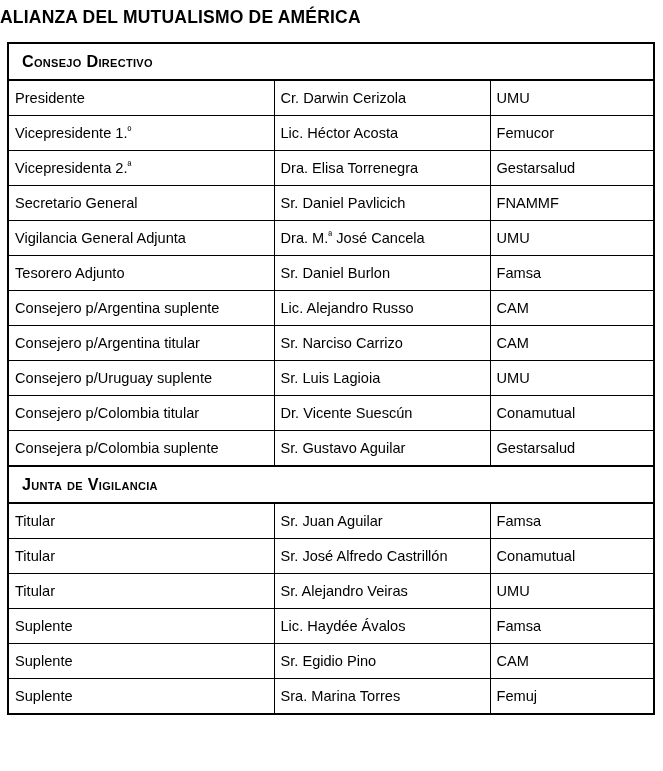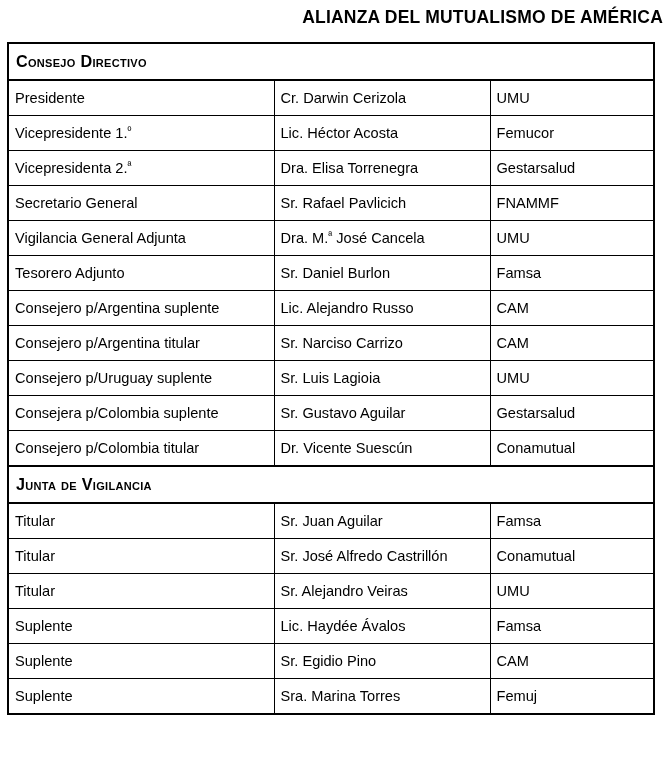--- a/index.html
+++ b/index.html
@@ -20,21 +20,21 @@
     height: 771px;
     box-sizing: border-box;
   }
 
   
   .doc-title {
     position: absolute;
     left: 0;
     top: 6px;
     width: 663px;
-    text-align: right;
+    text-align: left;
     font-size: 17.5px;
     font-weight: bold;
     letter-spacing: 0.2px;
     line-height: 22px;
     white-space: nowrap;
   }
 
   
   .org-table {
     position: absolute;
@@ -66,21 +66,21 @@
   tr.section-row > td {
     height: 35px;
     font-weight: bold;
     font-variant: small-caps;
     font-size: 16.2px;
     letter-spacing: 0.3px;
     border-left: 2px solid #000000;
     border-right: 2px solid #000000;
     border-top: 2px solid #000000;
     border-bottom: 2px solid #000000;
-    padding-left: 7px;
+    padding-left: 13px;
   }
   
   tr.section-row.first > td {
     border-top: 2px solid #000000;
   }
 
   
   tr.data-row > td {
     border-top: 1px solid #000000;
     margin-top: 36px;
@@ -119,21 +119,21 @@
           <td>Lic. Héctor Acosta</td>
           <td>Femucor</td>
         </tr>
         <tr class="data-row">
           <td>Vicepresidenta 2.<span class="sup">ª</span></td>
           <td>Dra. Elisa Torrenegra</td>
           <td>Gestarsalud</td>
         </tr>
         <tr class="data-row">
           <td>Secretario General</td>
-          <td>Sr. Rafael Pavlicich</td>
+          <td>Sr. Daniel Pavlicich</td>
           <td>FNAMMF</td>
         </tr>
         <tr class="data-row">
           <td>Vigilancia General Adjunta</td>
           <td>Dra. M.<span class="sup">ª</span> José Cancela</td>
           <td>UMU</td>
         </tr>
         <tr class="data-row">
           <td>Tesorero Adjunto</td>
           <td>Sr. Daniel Burlon</td>
@@ -148,29 +148,29 @@
           <td>Consejero p/Argentina titular</td>
           <td>Sr. Narciso Carrizo</td>
           <td>CAM</td>
         </tr>
         <tr class="data-row">
           <td>Consejero p/Uruguay suplente</td>
           <td>Sr. Luis Lagioia</td>
           <td>UMU</td>
         </tr>
         <tr class="data-row">
+          <td>Consejero p/Colombia titular</td>
+          <td>Dr. Vicente Suescún</td>
+          <td>Conamutual</td>
+        </tr>
+        <tr class="data-row">
           <td>Consejera p/Colombia suplente</td>
           <td>Sr. Gustavo Aguilar</td>
           <td>Gestarsalud</td>
         </tr>
-        <tr class="data-row">
-          <td>Consejero p/Colombia titular</td>
-          <td>Dr. Vicente Suescún</td>
-          <td>Conamutual</td>
-        </tr>
         <tr class="section-row">
           <td colspan="3">Junta de Vigilancia</td>
         </tr>
         <tr class="data-row">
           <td>Titular</td>
           <td>Sr. Juan Aguilar</td>
           <td>Famsa</td>
         </tr>
         <tr class="data-row">
           <td>Titular</td>

